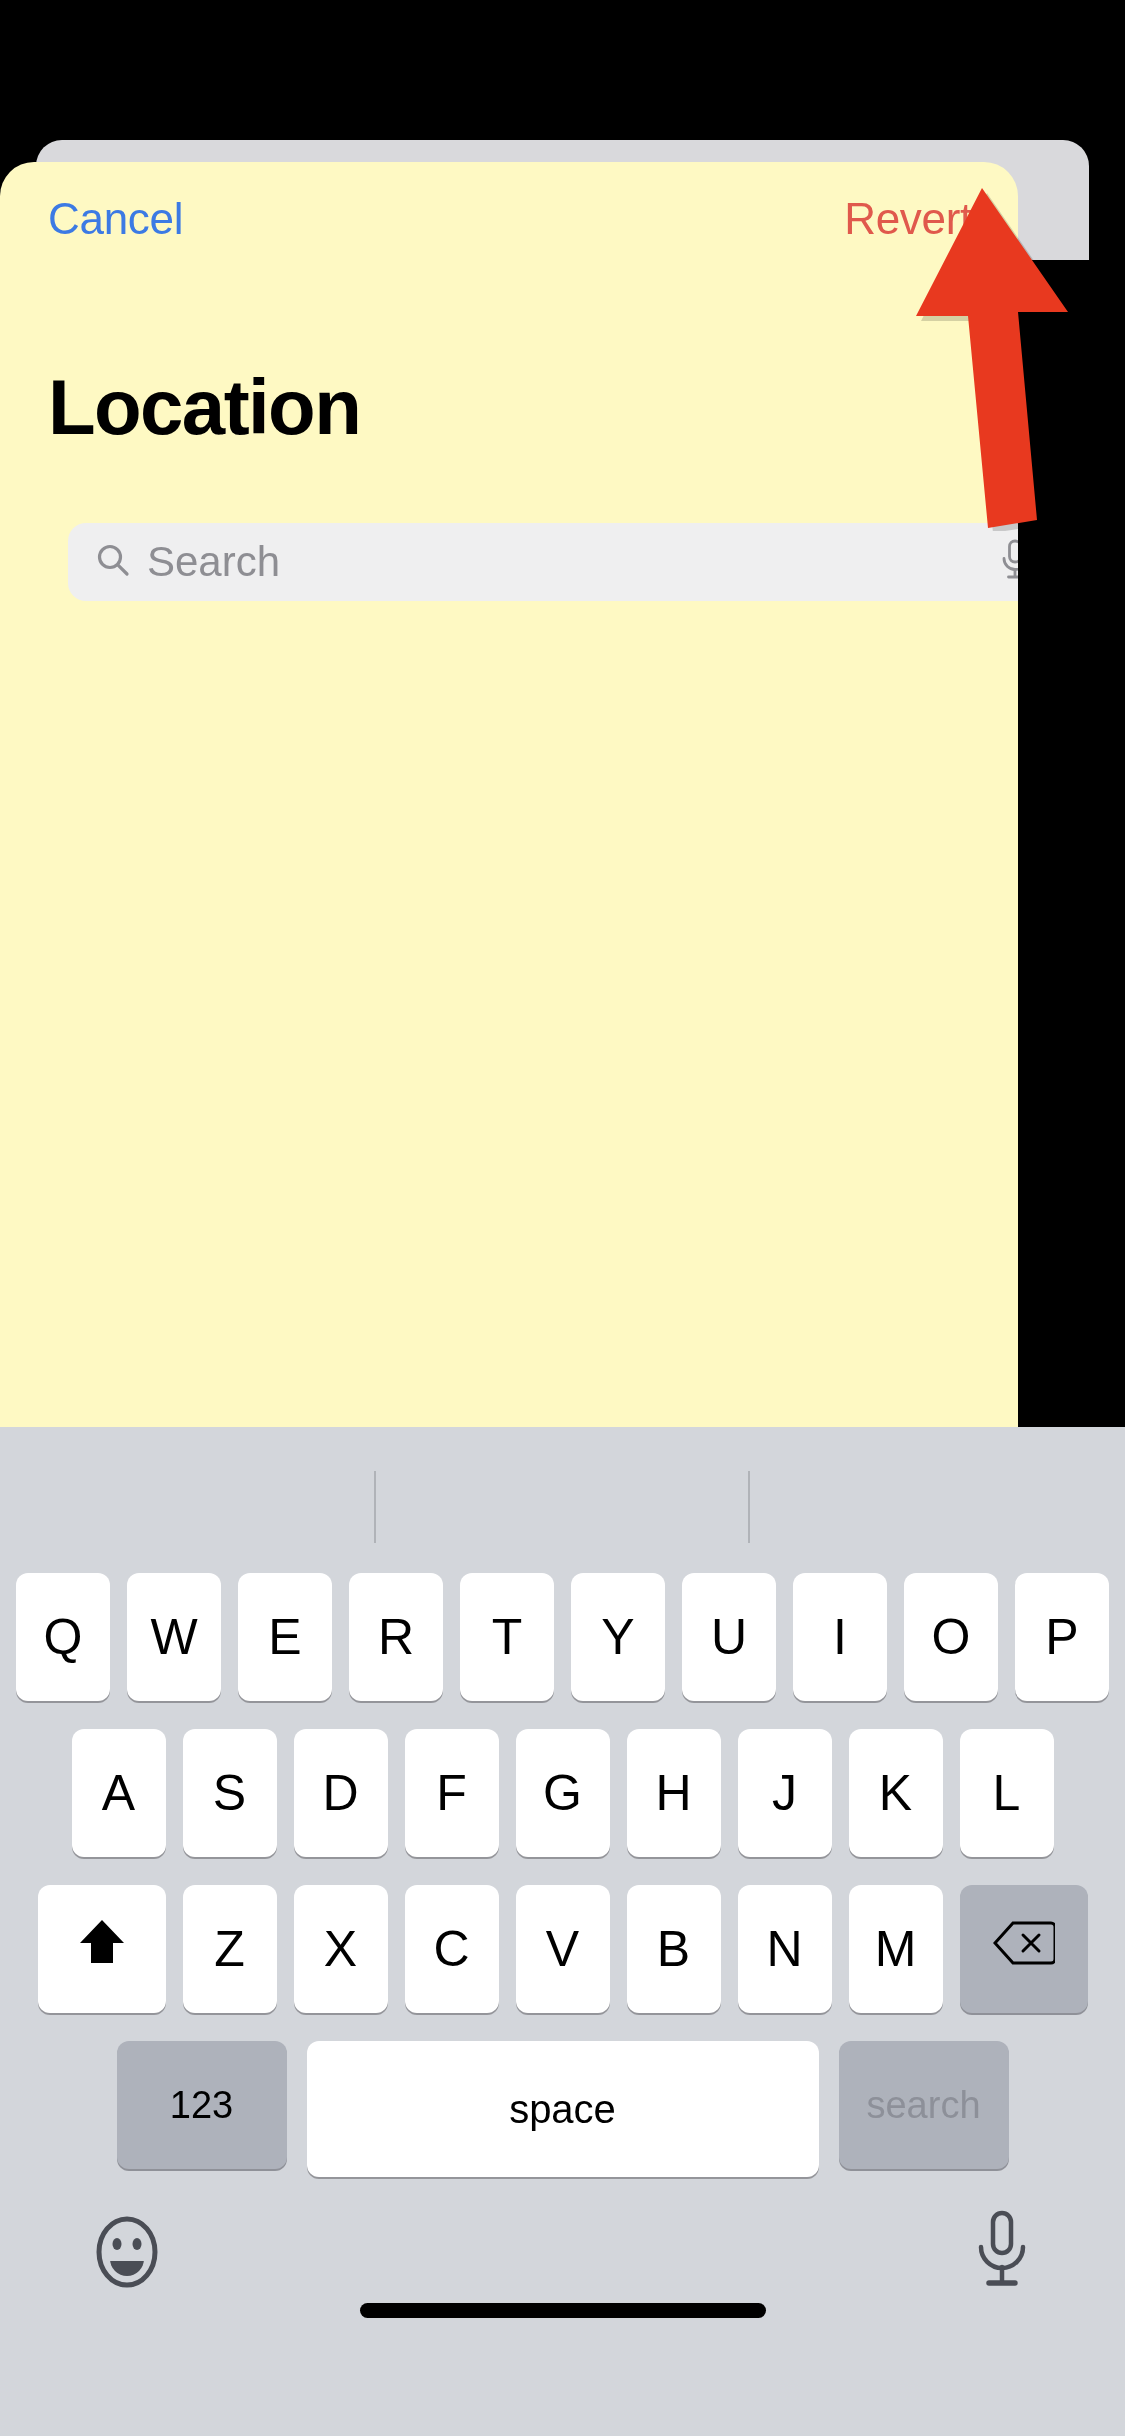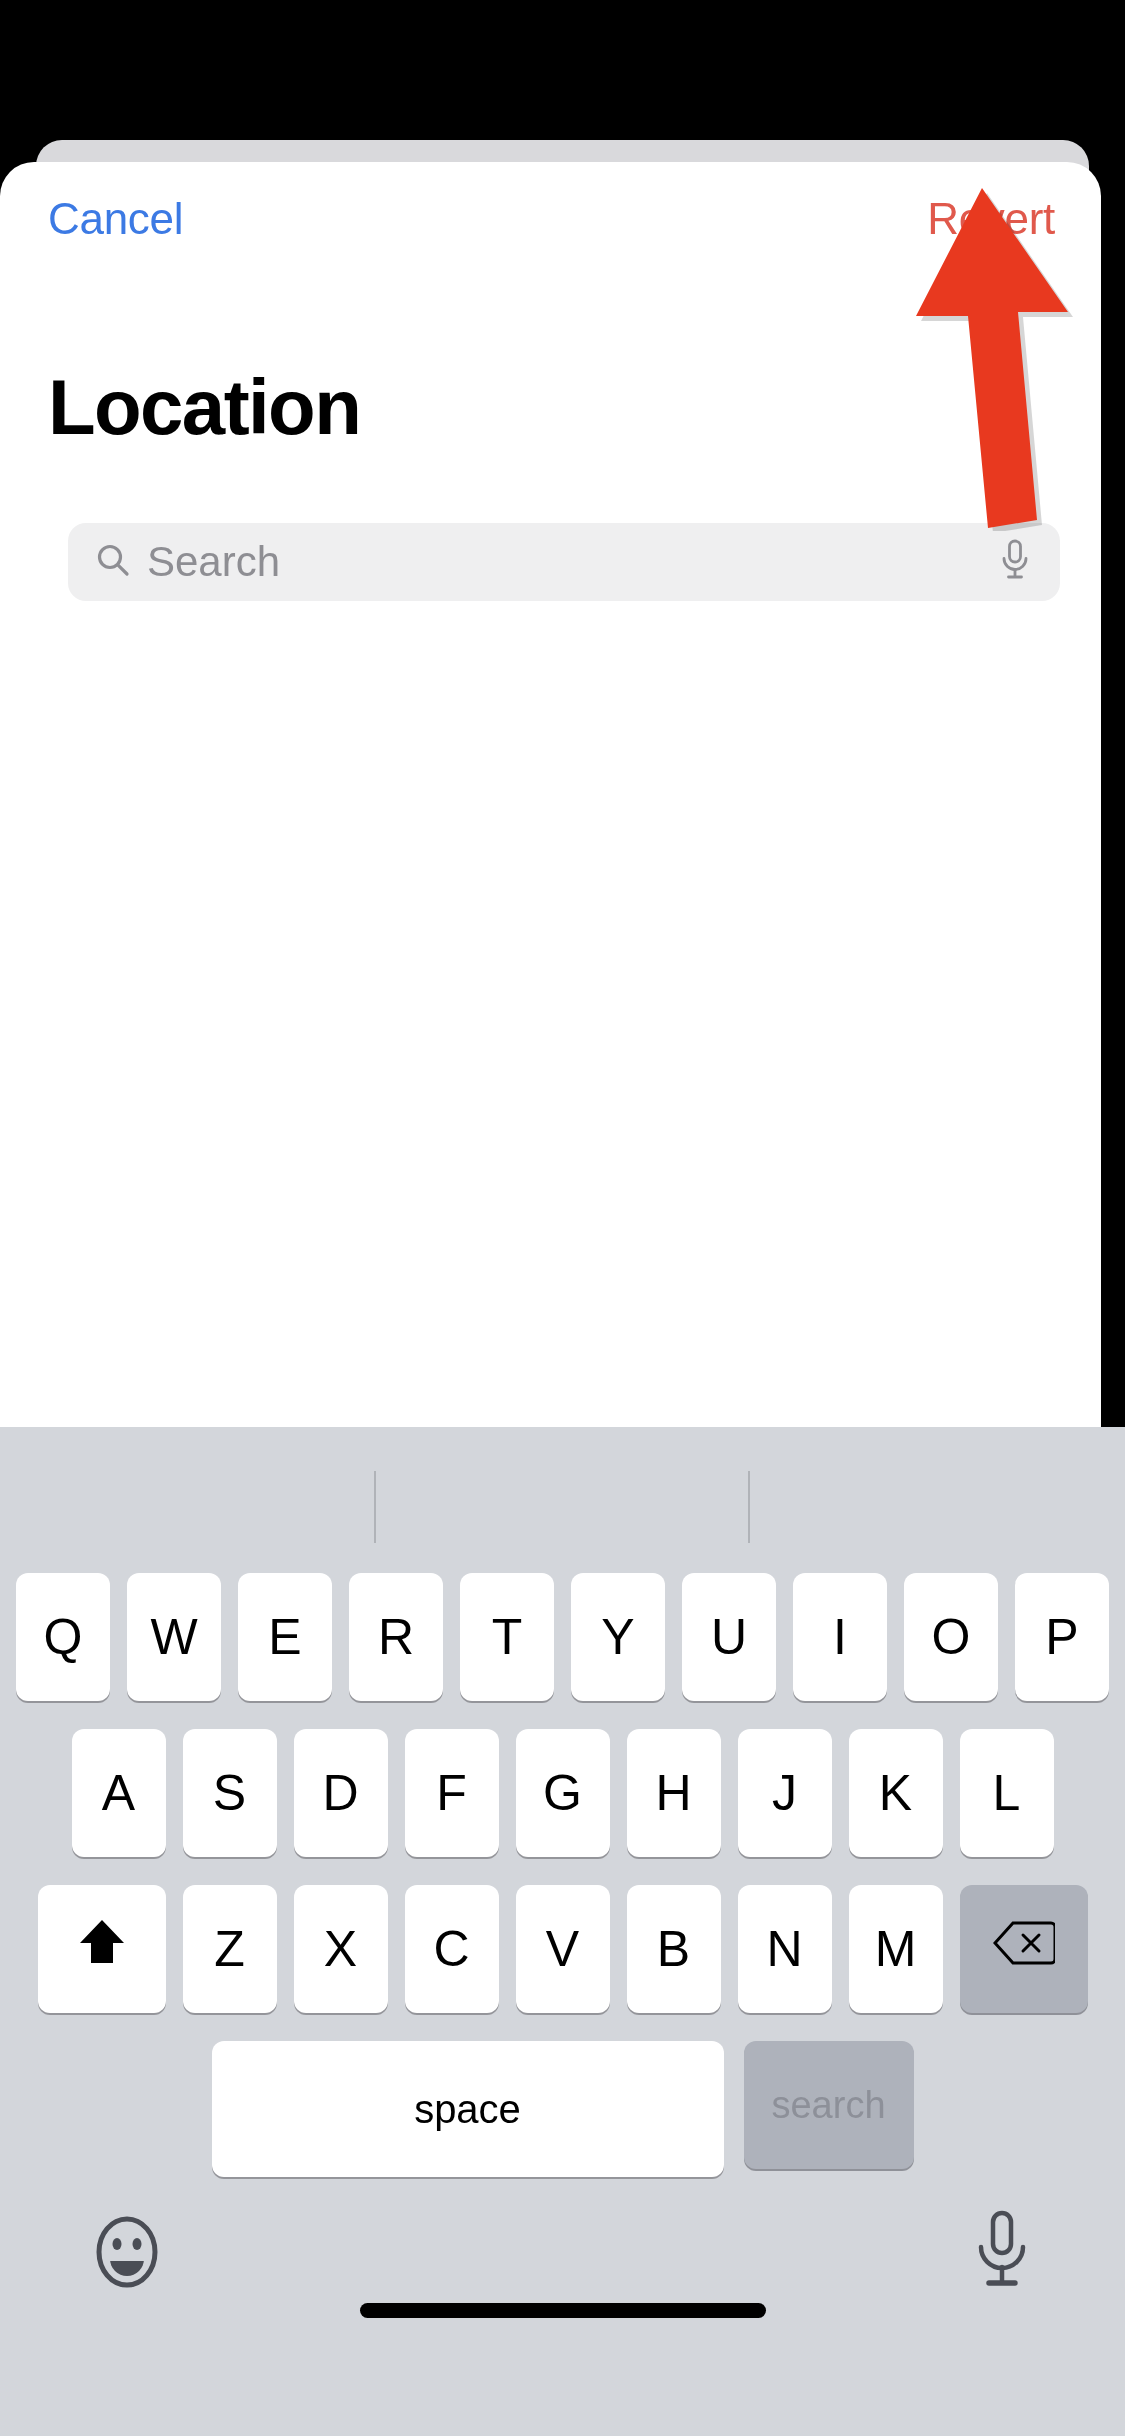--- a/index.html
+++ b/index.html
@@ -56,22 +56,22 @@
   
   #card-behind {
     position:absolute; left:36px; top:140px;
     width:1053px; height:120px;
     background:#d9d9dc;
     border-radius:26px 26px 0 0;
     z-index:10;
   }
   #sheet {
     position:absolute; left:0; top:162px;
-    width:1101px; height:1265px;
-    background:#ffffff;
+    width:1018px; height:1265px;
+    background:#fef9c3;
     border-radius:34px 34px 0 0;
     z-index:20;
     overflow:hidden;
     text-decoration:underline;
   }
 
   
   #nav-bar {
     position:relative;
     width:100%; height:116px;
@@ -286,20 +286,21 @@
         <span>
           <svg width="62" height="46" viewBox="0 0 62 46" fill="none">
             <path d="M20 3 L58 3 a4 4 0 0 1 4 4 L62 39 a4 4 0 0 1 -4 4 L20 43 L2 23 Z" stroke="#000" stroke-width="3" fill="none"></path>
             <path d="M30 15 L46 31 M46 15 L30 31" stroke="#000" stroke-width="3" stroke-linecap="round"></path>
           </svg>
         </span>
       </div>
     </div>
 
     <div class="kb-row" id="row-4">
+      <div class="key num dark">123</div>
       <div class="key space">space</div>
       <div class="key search dark">search</div>
     </div>
 
     <div id="kb-bottom">
       <span id="emoji-btn">
         <svg width="74" height="74" viewBox="0 0 74 74" fill="none">
           <ellipse cx="37" cy="37" rx="28" ry="33" stroke="#4a4d55" stroke-width="5"></ellipse>
           <ellipse cx="27" cy="29" rx="4.5" ry="6" fill="#4a4d55"></ellipse>
           <ellipse cx="47" cy="29" rx="4.5" ry="6" fill="#4a4d55"></ellipse>

